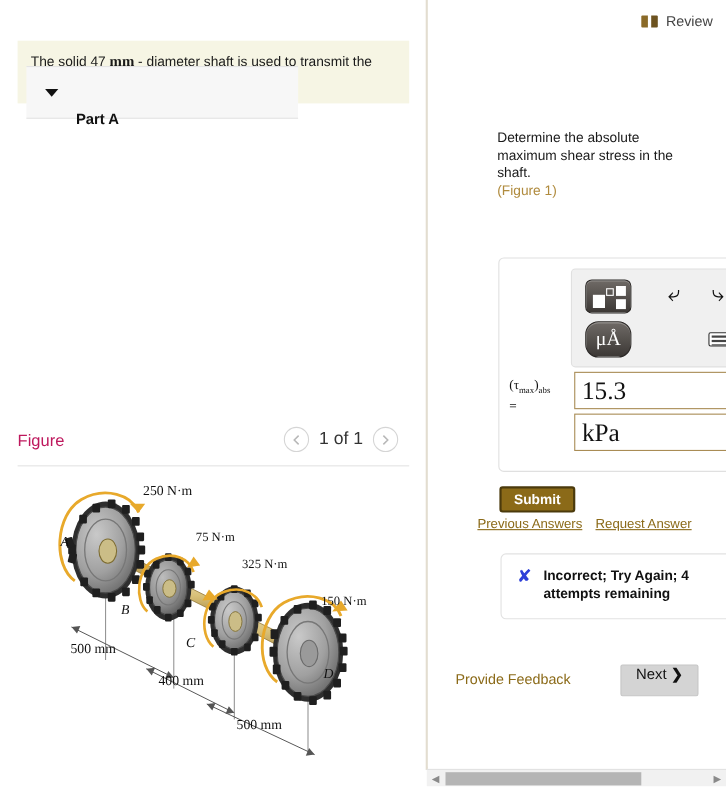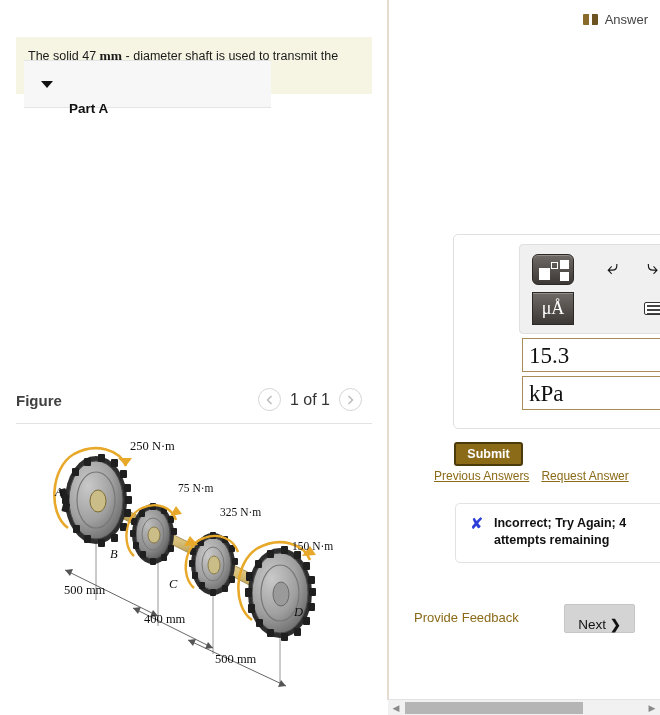--- a/index.html
+++ b/index.html
@@ -31,21 +31,21 @@
   }
   .problem-box .serif-num {
     font-family:"Liberation Sans", sans-serif;
   }
 
   .figure-header {
     position:absolute; left:16px; top:388px; width:356px; height:34px;
   }
   .figure-title {
     position:absolute; left:0; top:4px;
-    font-size:15px; font-weight:bold; color:#404040;
+    font-size:15px; font-weight:normal; color:#be185d;
   }
   .fig-nav {
     position:absolute; right:10px; top:0;
     display:flex; align-items:center; gap:9px;
   }
   .fig-arrow {
     width:23px; height:23px; border-radius:50%;
     border:1px solid #d5d5d5; background:#fff;
     display:flex; align-items:center; justify-content:center;
     color:#b8b8b8; font-size:11px; line-height:1;
@@ -126,21 +126,21 @@
     border:1px solid #2b2826;
     box-shadow: inset 0 1px 0 rgba(255,255,255,.25);
   }
   .tmpl-btn .sq { position:absolute; background:#fff; }
   .tmpl-btn .s1 { left:6px;  top:13px; width:11px; height:12px; }
   .tmpl-btn .s2 { left:18px; top:7px;  width:7px;  height:7px; background:transparent; border:1px solid #fff; }
   .tmpl-btn .s3 { left:27px; top:5px;  width:9px;  height:9px; }
   .tmpl-btn .s4 { left:27px; top:17px; width:9px;  height:9px; }
   .units-btn {
     position:absolute; left:12px; top:47px; width:42px; height:33px;
-    border-radius:0;
+    border-radius:12px;
     background:linear-gradient(#6f6a66,#3c3835);
     border:1px solid #2b2826;
     box-shadow: inset 0 1px 0 rgba(255,255,255,.25);
     color:#fff; font-family:"Liberation Serif", serif;
     font-size:18px; display:flex; align-items:center; justify-content:center;
   }
   .undo-ic, .redo-ic {
     position:absolute; top:12px; font-size:20px; color:#111; line-height:1;
     font-family:"DejaVu Sans", sans-serif;
   }
@@ -201,21 +201,21 @@
   }
 
   .provide-feedback {
     position:absolute; left:414px; top:610px;
     font-size:13px; color:#8b6a18;
   }
   .next-btn {
     position:absolute; left:564px; top:604px;
     width:71px; height:29px; background:#d4d4d4;
     border:1px solid #c6c6c6; border-radius:2px;
-    display:flex; align-items:flex-end; justify-content:center; gap:4px;
+    display:flex; align-items:flex-start; justify-content:center; gap:4px;
     font-size:13.5px; color:#111;
   }
   .next-btn .chev { font-weight:bold; font-size:13px; }
 
   
   .hscroll {
     position:absolute; left:388px; top:699px; width:272px; height:16px;
     background:#f1f1f1; border-top:1px solid #e2e2e2;
   }
   .hscroll .arr {
@@ -426,48 +426,55 @@
 
   <div class="v-divider"></div>
 
   <div class="right-panel"></div>
 
   <div class="review-row">
     <span class="book-icon">
       <span class="bl"></span>
         <span class="br"></span>
     </span>
-    <span class="review-label">Answer</span>
+    <span class="review-label">Review</span>
   </div>
 
   <div class="part-header">
     <span class="caret"></span>
     <span class="part-label">Part A</span>
   </div>
 
+  <div class="question-text">
+    <span>Determine the absolute maximum shear stress in the shaft.</span><br>
+    <span class="fig-link">(Figure 1)</span>
+  </div>
 
 
   <div class="answer-card">
     <div class="mathbar">
       <div class="tmpl-btn">
         <span class="sq s1"></span>
           <span class="sq s2"></span>
         <span class="sq s3"></span>
           <span class="sq s4"></span>
       </div>
       <div class="units-btn">μÅ</div>
       <div class="undo-ic">⤶</div>
       <div class="redo-ic">⤷</div>
       <div class="kbd-ic">
         <i></i>
           <i></i>
           <i></i>
       </div>
     </div>
 
+    <div class="ans-label">
+      (τ<sub>max</sub>)<sub>abs</sub><br>=
+    </div>
     <div class="ans-value-box">15.3</div>
     <div class="ans-unit-box">kPa</div>
   </div>
 
   <div class="submit-btn">Submit</div>
 
   <div class="links-row">
     <a href="#">Previous Answers</a>
     <a href="#">Request Answer</a>
   </div>

